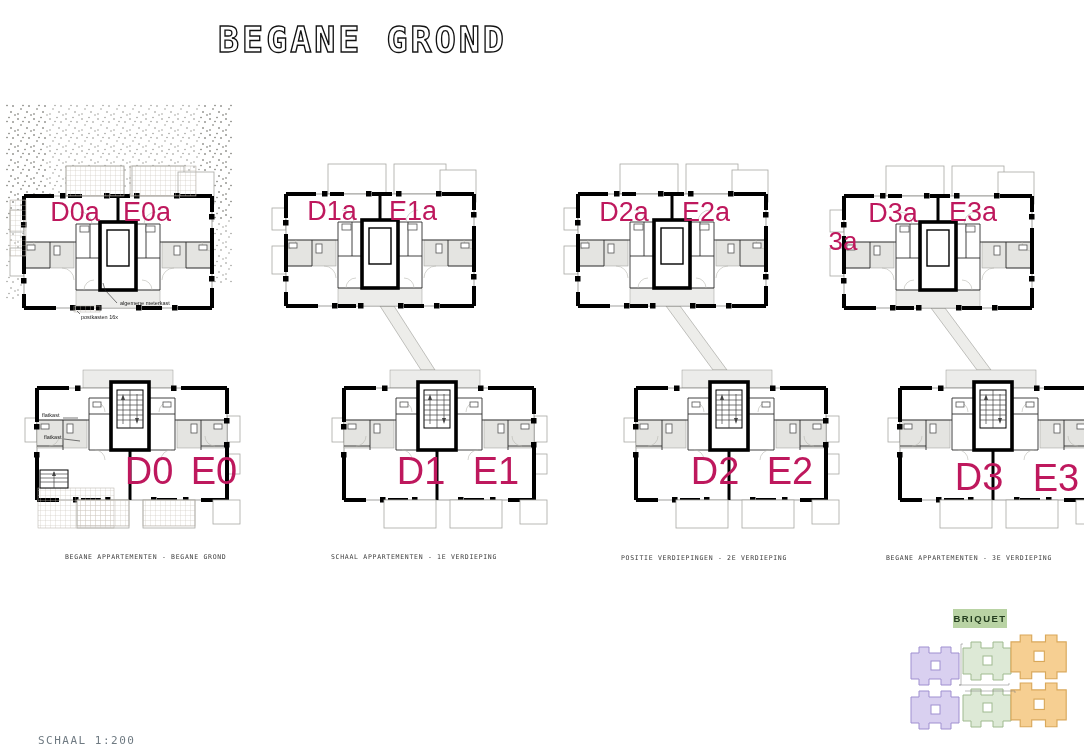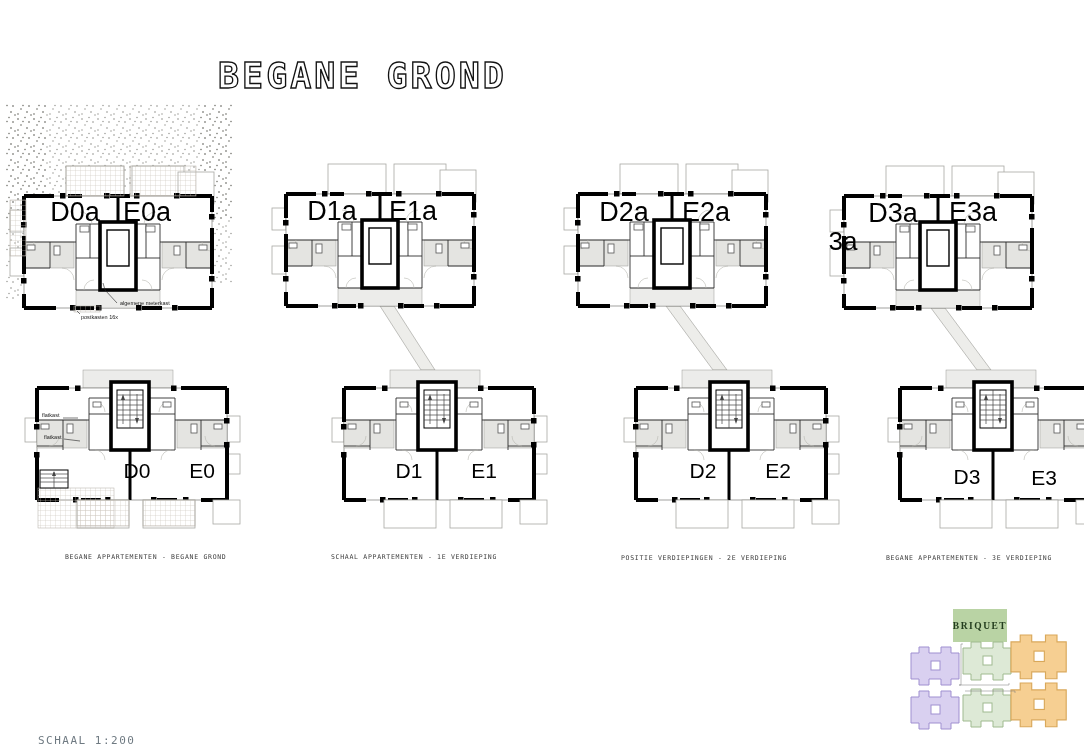--- a/index.html
+++ b/index.html
@@ -2,41 +2,41 @@
 <html><head>
 <meta charset="utf-8">
 <style>
   html,body{margin:0;padding:0;background:#fff;}
   #sheet{position:relative;width:1084px;height:745px;background:#fff;overflow:hidden;
          font-family:"Liberation Sans",sans-serif;}
   
   .title{position:absolute;left:218px;top:20px;display:flex;gap:50px;white-space:nowrap;
          font-family:"DejaVu Sans Mono",monospace;font-weight:700;font-size:35px;
          letter-spacing:3px;color:#111;}
-  .title .outline{color:#111;margin-top:36px;}
+  .title .outline{color:#111;}
   @supports (-webkit-text-stroke:1px black){
     .title .outline{color:#fff;-webkit-text-stroke:1.35px #111;}
   }
   
   .apt{position:absolute;transform:translate(-50%,-50%);font-family:"Liberation Sans",sans-serif;
-       color:#000000;white-space:nowrap;}
+       color:#be185d;white-space:nowrap;}
   .apt.u{font-size:27px;}
-  .apt.l{font-size:21px;}
+  .apt.l{font-size:38px;margin-left:12px;}
   .apt.partial{font-size:26px;}
   
   .anno{position:absolute;font-family:"Liberation Sans",sans-serif;font-size:5.5px;color:#222;
         white-space:nowrap;}
   
   .caption{position:absolute;font-family:"DejaVu Sans Mono",monospace;font-size:6.5px;
            letter-spacing:.7px;color:#3c3c3c;white-space:nowrap;}
   .scale{position:absolute;left:38px;top:734px;font-family:"DejaVu Sans Mono",monospace;
          font-size:11px;letter-spacing:1.5px;color:#6f7a82;}
   
-  .badge{position:absolute;left:953px;top:609px;width:54px;height:33px;display:flex;
-         align-items:center;justify-content:center;font-family:Liberation Serif, serif;
+  .badge{position:absolute;left:953px;top:609px;width:54px;height:19px;display:flex;
+         align-items:center;justify-content:center;font-family:Liberation Sans, sans-serif;
          font-weight:700;font-size:9.5px;letter-spacing:1.5px;}
   
   svg{position:absolute;}
   .thin{fill:#fff;stroke:#a8a8a4;stroke-width:.8;}
   .body{fill:#fff;stroke:#7a7a76;stroke-width:.7;}
   .gray{fill:#e4e4e1;stroke:#9a9a96;stroke-width:.5;}
   .gray2{fill:#ececea;stroke:#9a9a96;stroke-width:.5;}
   .p1{fill:none;stroke:#2e2e2e;stroke-width:.9;}
   .arc{fill:none;stroke:#b8b8b2;stroke-width:.6;}
   .fix{fill:#fff;stroke:#555;stroke-width:.8;}

